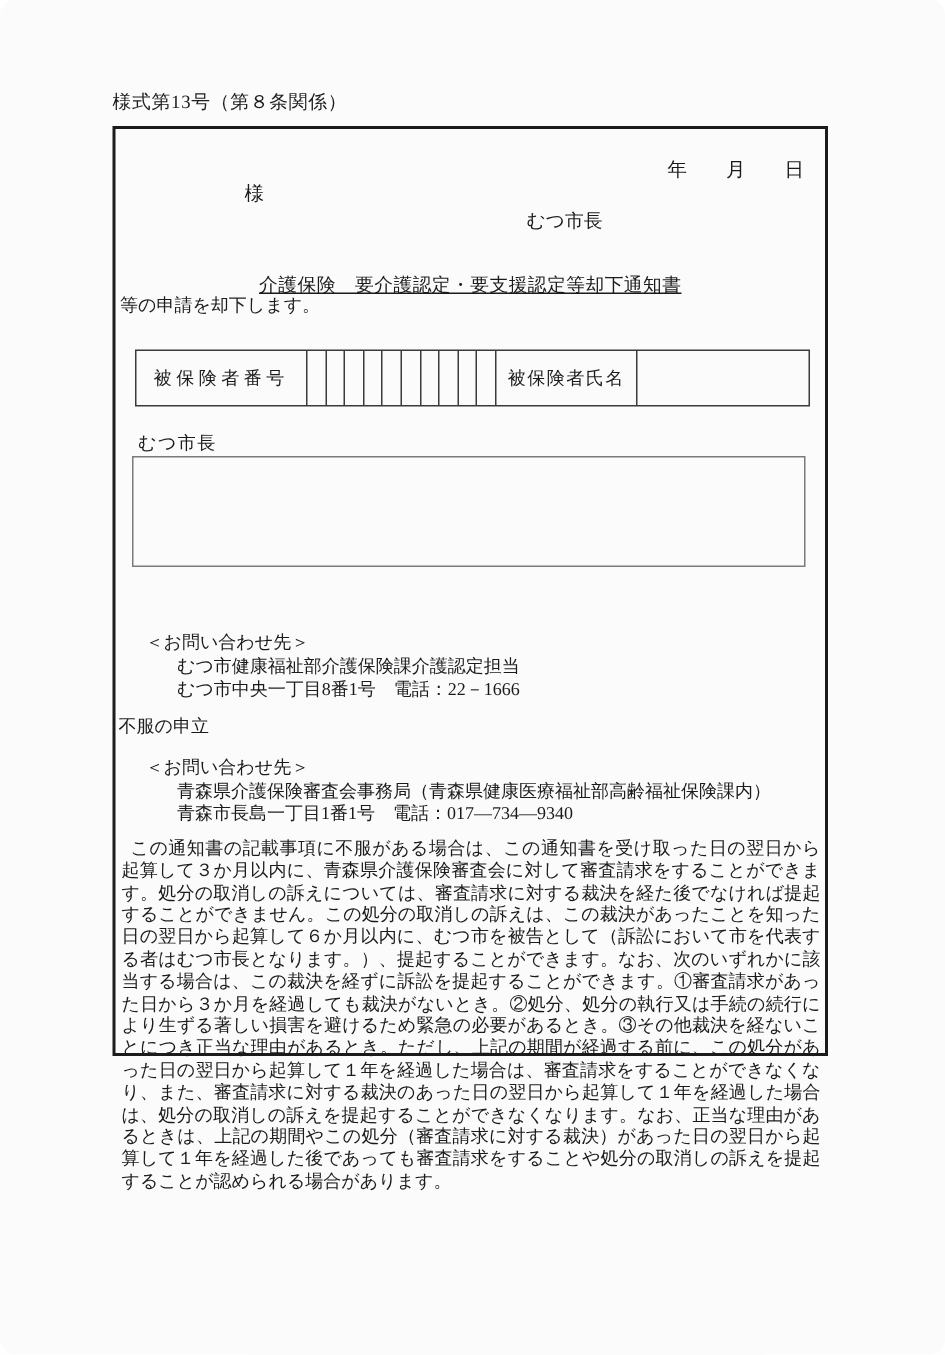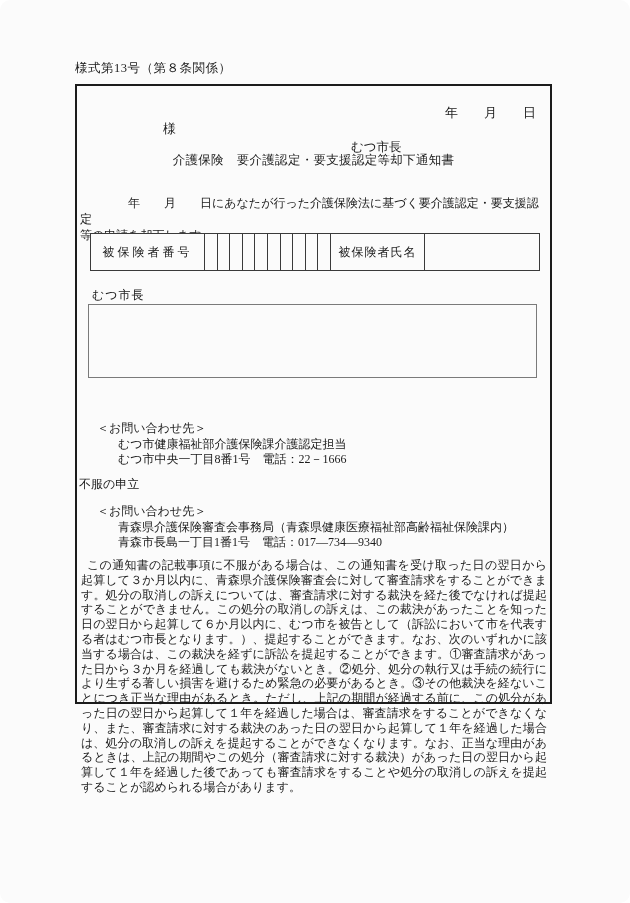--- a/index.html
+++ b/index.html
@@ -38,24 +38,25 @@
     top: 34px; left: 86px;
     font-size: 13px;
   }
   .issuer {
     position: absolute;
     top: 53px; left: 274px;
     font-size: 12.5px;
   }
   .doc-title {
     position: absolute;
-    top: 66px; left: 0; right: 0;
+    top: 96px; left: 0; right: 0;
     text-align: center;
     font-size: 12.5px;
     letter-spacing: 0.3px;
+    text-decoration: underline;
   }
   .notice {
     position: absolute;
     top: 109px; left: 3px; right: 3px;
     font-size: 12px;
     line-height: 16px;
   }
   .ins-table {
     position: absolute;
     top: 147px; left: 13px;
@@ -115,21 +116,20 @@
 
   <div class="outer-box">
 
     <div class="date-line">年　　月　　日</div>
     <div class="addressee">様</div>
     <div class="issuer">むつ市長</div>
 
     <div class="doc-title">介護保険　要介護認定・要支援認定等却下通知書</div>
 
     <div class="notice">
-      <div>　　　　年　　月　　日にあなたが行った介護保険法に基づく要介護認定・要支援認定</div>
       <div>等の申請を却下します。</div>
     </div>
 
     <div class="ins-table">
       <div class="ins-label ins-num-label">被保険者番号</div>
       <div class="num-cells">
           <div class="num-cell"></div>
           <div class="num-cell"></div>
           <div class="num-cell"></div>
           <div class="num-cell"></div>

